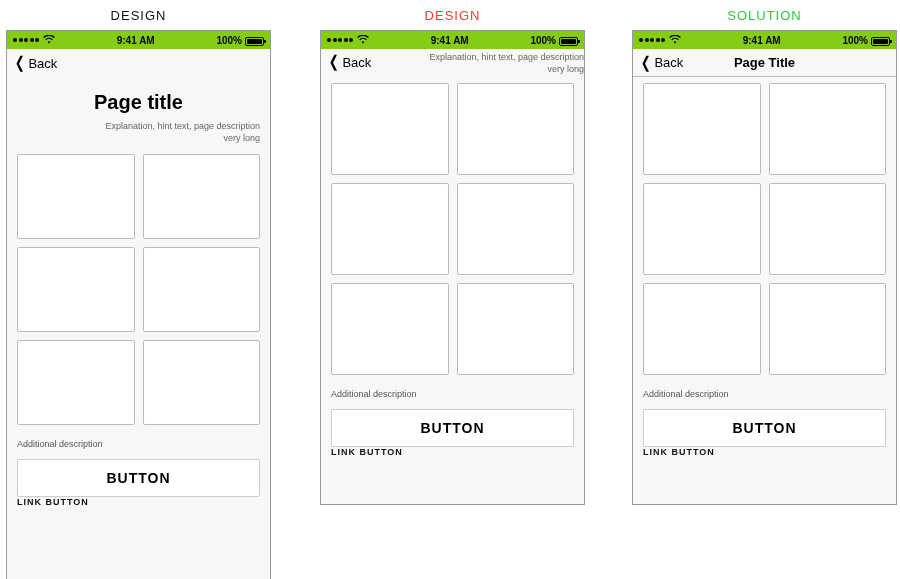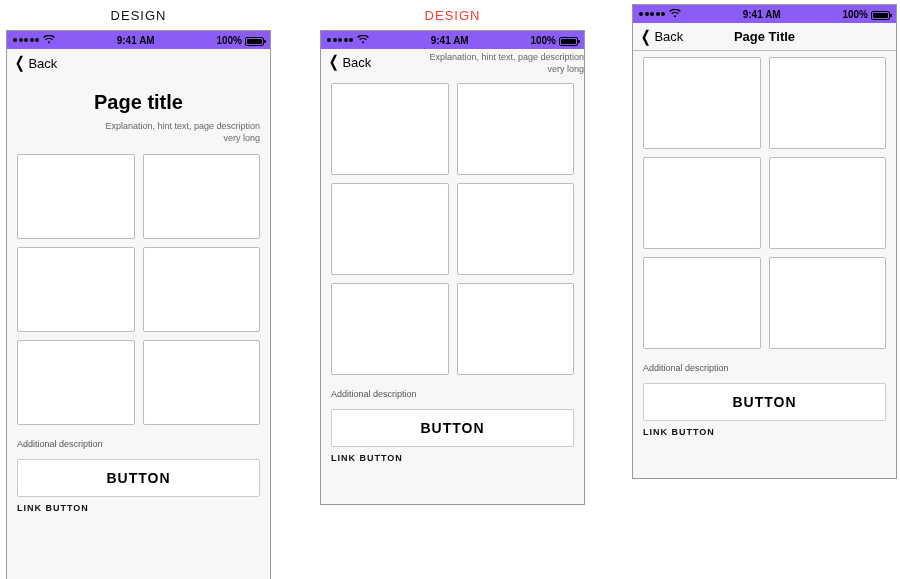--- a/index.html
+++ b/index.html
@@ -43,21 +43,21 @@
   
   .statusbar {
     height: 18px;
     display: flex;
     align-items: center;
     justify-content: space-between;
     padding: 0 6px;
     font-size: 10px;
     font-weight: 600;
     color: #000;
-    background: #8b5cf6;
+    background: #84cc16;
   }
   .sb-left { display: flex; align-items: center; gap: 4px; }
   .dots { display: flex; gap: 1.5px; }
   .dot { width: 4px; height: 4px; border-radius: 50%; background: #000; }
   .wifi { font-size: 11px; line-height: 1; }
   .sb-time { font-size: 10px; font-weight: 600; }
   .sb-right { display: flex; align-items: flex-end; gap: 3px; }
   .battery {
     width: 19px; height: 9px; border: 1px solid #000; border-radius: 2px;
     position: relative;
@@ -117,21 +117,21 @@
     border-radius: 2px;
   }
   .addl {
     text-align: left;
     font-size: 9px;
     color: #555;
     margin: 14px 0 10px 0;
   }
   .primary-btn {
     display: block;
-    margin: 0 auto 6px auto;
+    margin: 0 auto 0 auto;
     background: #fff;
     border: 1px solid #ccc;
     border-radius: 2px;
     padding: 10px 22px;
     font-size: 14px;
     font-weight: 700;
     letter-spacing: 1px;
     text-align: center;
   }
   .link-btn {
@@ -273,20 +273,21 @@
         </div>
         <div class="addl">Additional description</div>
         <div class="primary-btn">BUTTON</div>
         <div class="link-btn">LINK BUTTON</div>
       </div>
 
     </div>
   </div>
 
   <div class="col col-solution">
+    <div class="col-label">SOLUTION</div>
     <div class="phone">
 
       <div class="statusbar">
         <div class="sb-left">
           <span class="dots">
             <span class="dot"></span>
               <span class="dot"></span>
               <span class="dot"></span>
               <span class="dot"></span>
               <span class="dot"></span>

